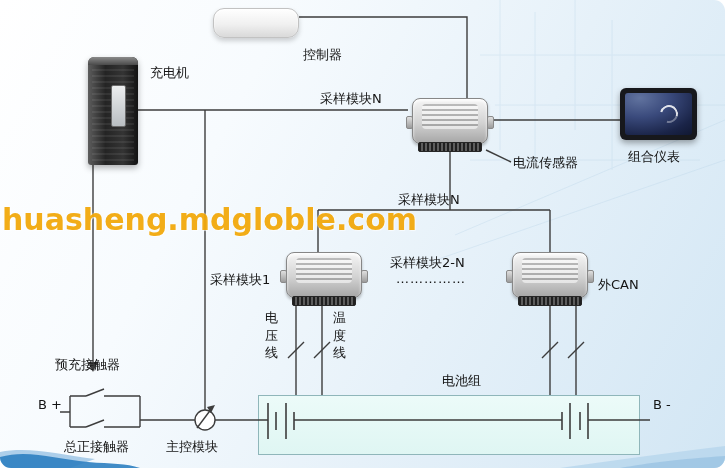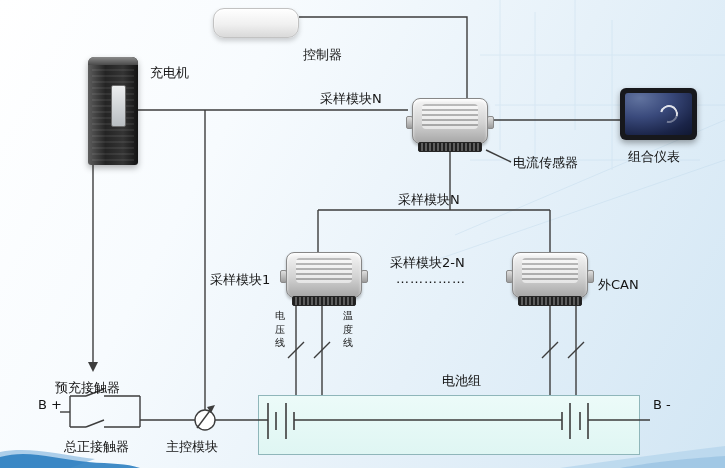--- a/index.html
+++ b/index.html
@@ -1,23 +1,23 @@
 <!DOCTYPE html>
 <html><head>
 <meta charset="utf-8">
 <style>
   html,body{margin:0;padding:0;}
   .stage{
     position:relative;width:725px;height:468px;overflow:hidden;
     background:linear-gradient(118deg,#ffffff 0%,#f7fbfe 30%,#e6f1f9 62%,#d2e6f4 100%);
-    font-family:"DejaVu Sans","Liberation Sans",sans-serif;color:#141414;
+    font-family:"DejaVu Sans","Liberation Sans",sans-serif;color:#141414;border-radius:11px;
   }
   svg.layer{position:absolute;left:0;top:0;pointer-events:none;}
   .lbl{position:absolute;font-size:13px;line-height:1.15;white-space:nowrap;color:#141414;}
-  .vtext{position:absolute;width:15px;font-size:10px;line-height:1.35;text-align:left;word-break:break-all;color:#141414;margin-left:12px;}
+  .vtext{position:absolute;width:15px;font-size:13px;line-height:1.35;text-align:right;word-break:break-all;color:#141414;}
   .watermark{
     position:absolute;left:2px;top:202px;font-size:30px;font-weight:700;letter-spacing:0px;
     color:#f2a90c;opacity:.95;white-space:nowrap;
     text-shadow:0 0 2px rgba(255,255,255,.9),1px 1px 0 rgba(255,255,255,.5);
   }
   
   .battery-box{
     position:absolute;left:258px;top:395px;width:382px;height:60px;
     background:linear-gradient(180deg,#ecfbf9,#dff6f3);
     border:1px solid #8fb6ba;box-sizing:border-box;
@@ -185,18 +185,19 @@
   <div class="lbl" style="left:398px;top:193px">采样模块N</div>
   <div class="lbl" style="left:210px;top:273px">采样模块1</div>
   <div class="lbl" style="left:390px;top:256px">采样模块2-N</div>
   <div class="lbl" style="left:396px;top:272px;letter-spacing:1px">……………</div>
   <div class="lbl" style="left:598px;top:278px">外CAN</div>
   <div class="vtext" style="left:263px;top:309px">电压线</div>
   <div class="vtext" style="left:331px;top:309px">温度线</div>
   <div class="lbl" style="left:442px;top:374px">电池组</div>
   <div class="lbl" style="left:38px;top:398px">B +</div>
   <div class="lbl" style="left:653px;top:398px">B -</div>
-  <div class="lbl" style="left:55px;top:381px">预充接触器</div>
+  <div class="lbl" style="left:55px;top:358px">预充接触器</div>
   <div class="lbl" style="left:64px;top:440px">总正接触器</div>
   <div class="lbl" style="left:166px;top:440px">主控模块</div>
 
+  <div class="watermark">huasheng.mdgloble.com</div>
 
 </div>
 
 </body></html>

